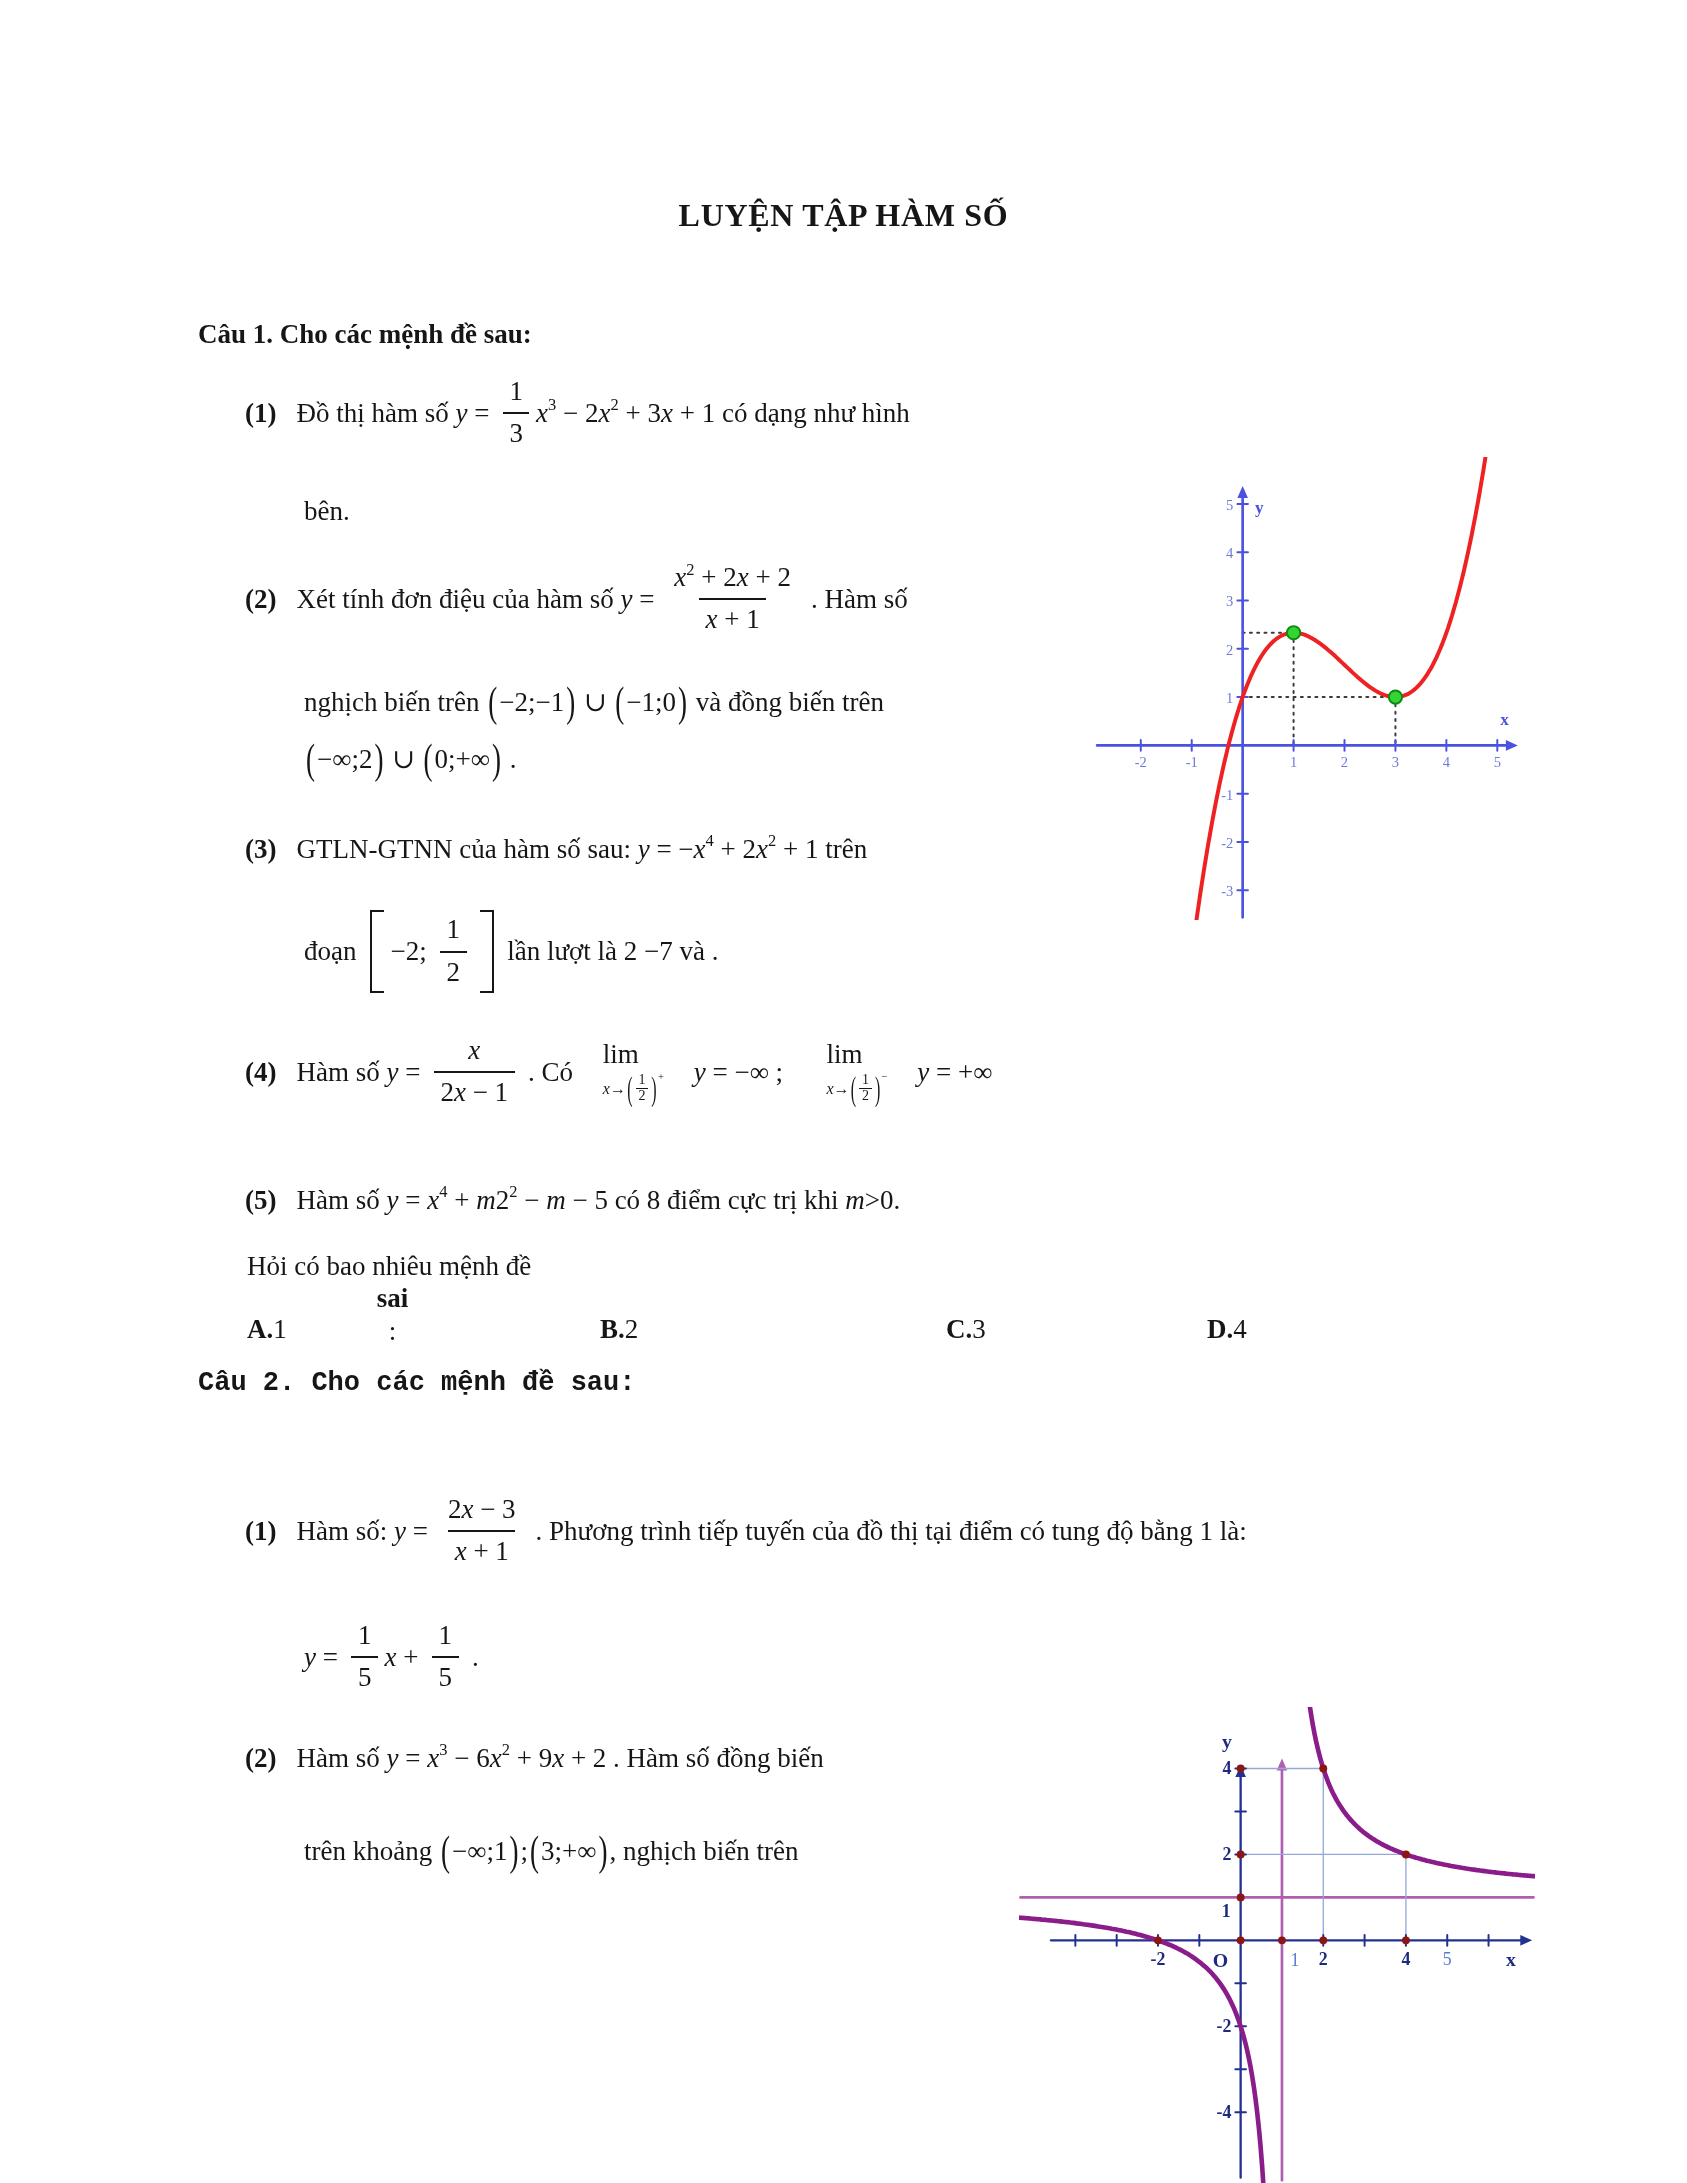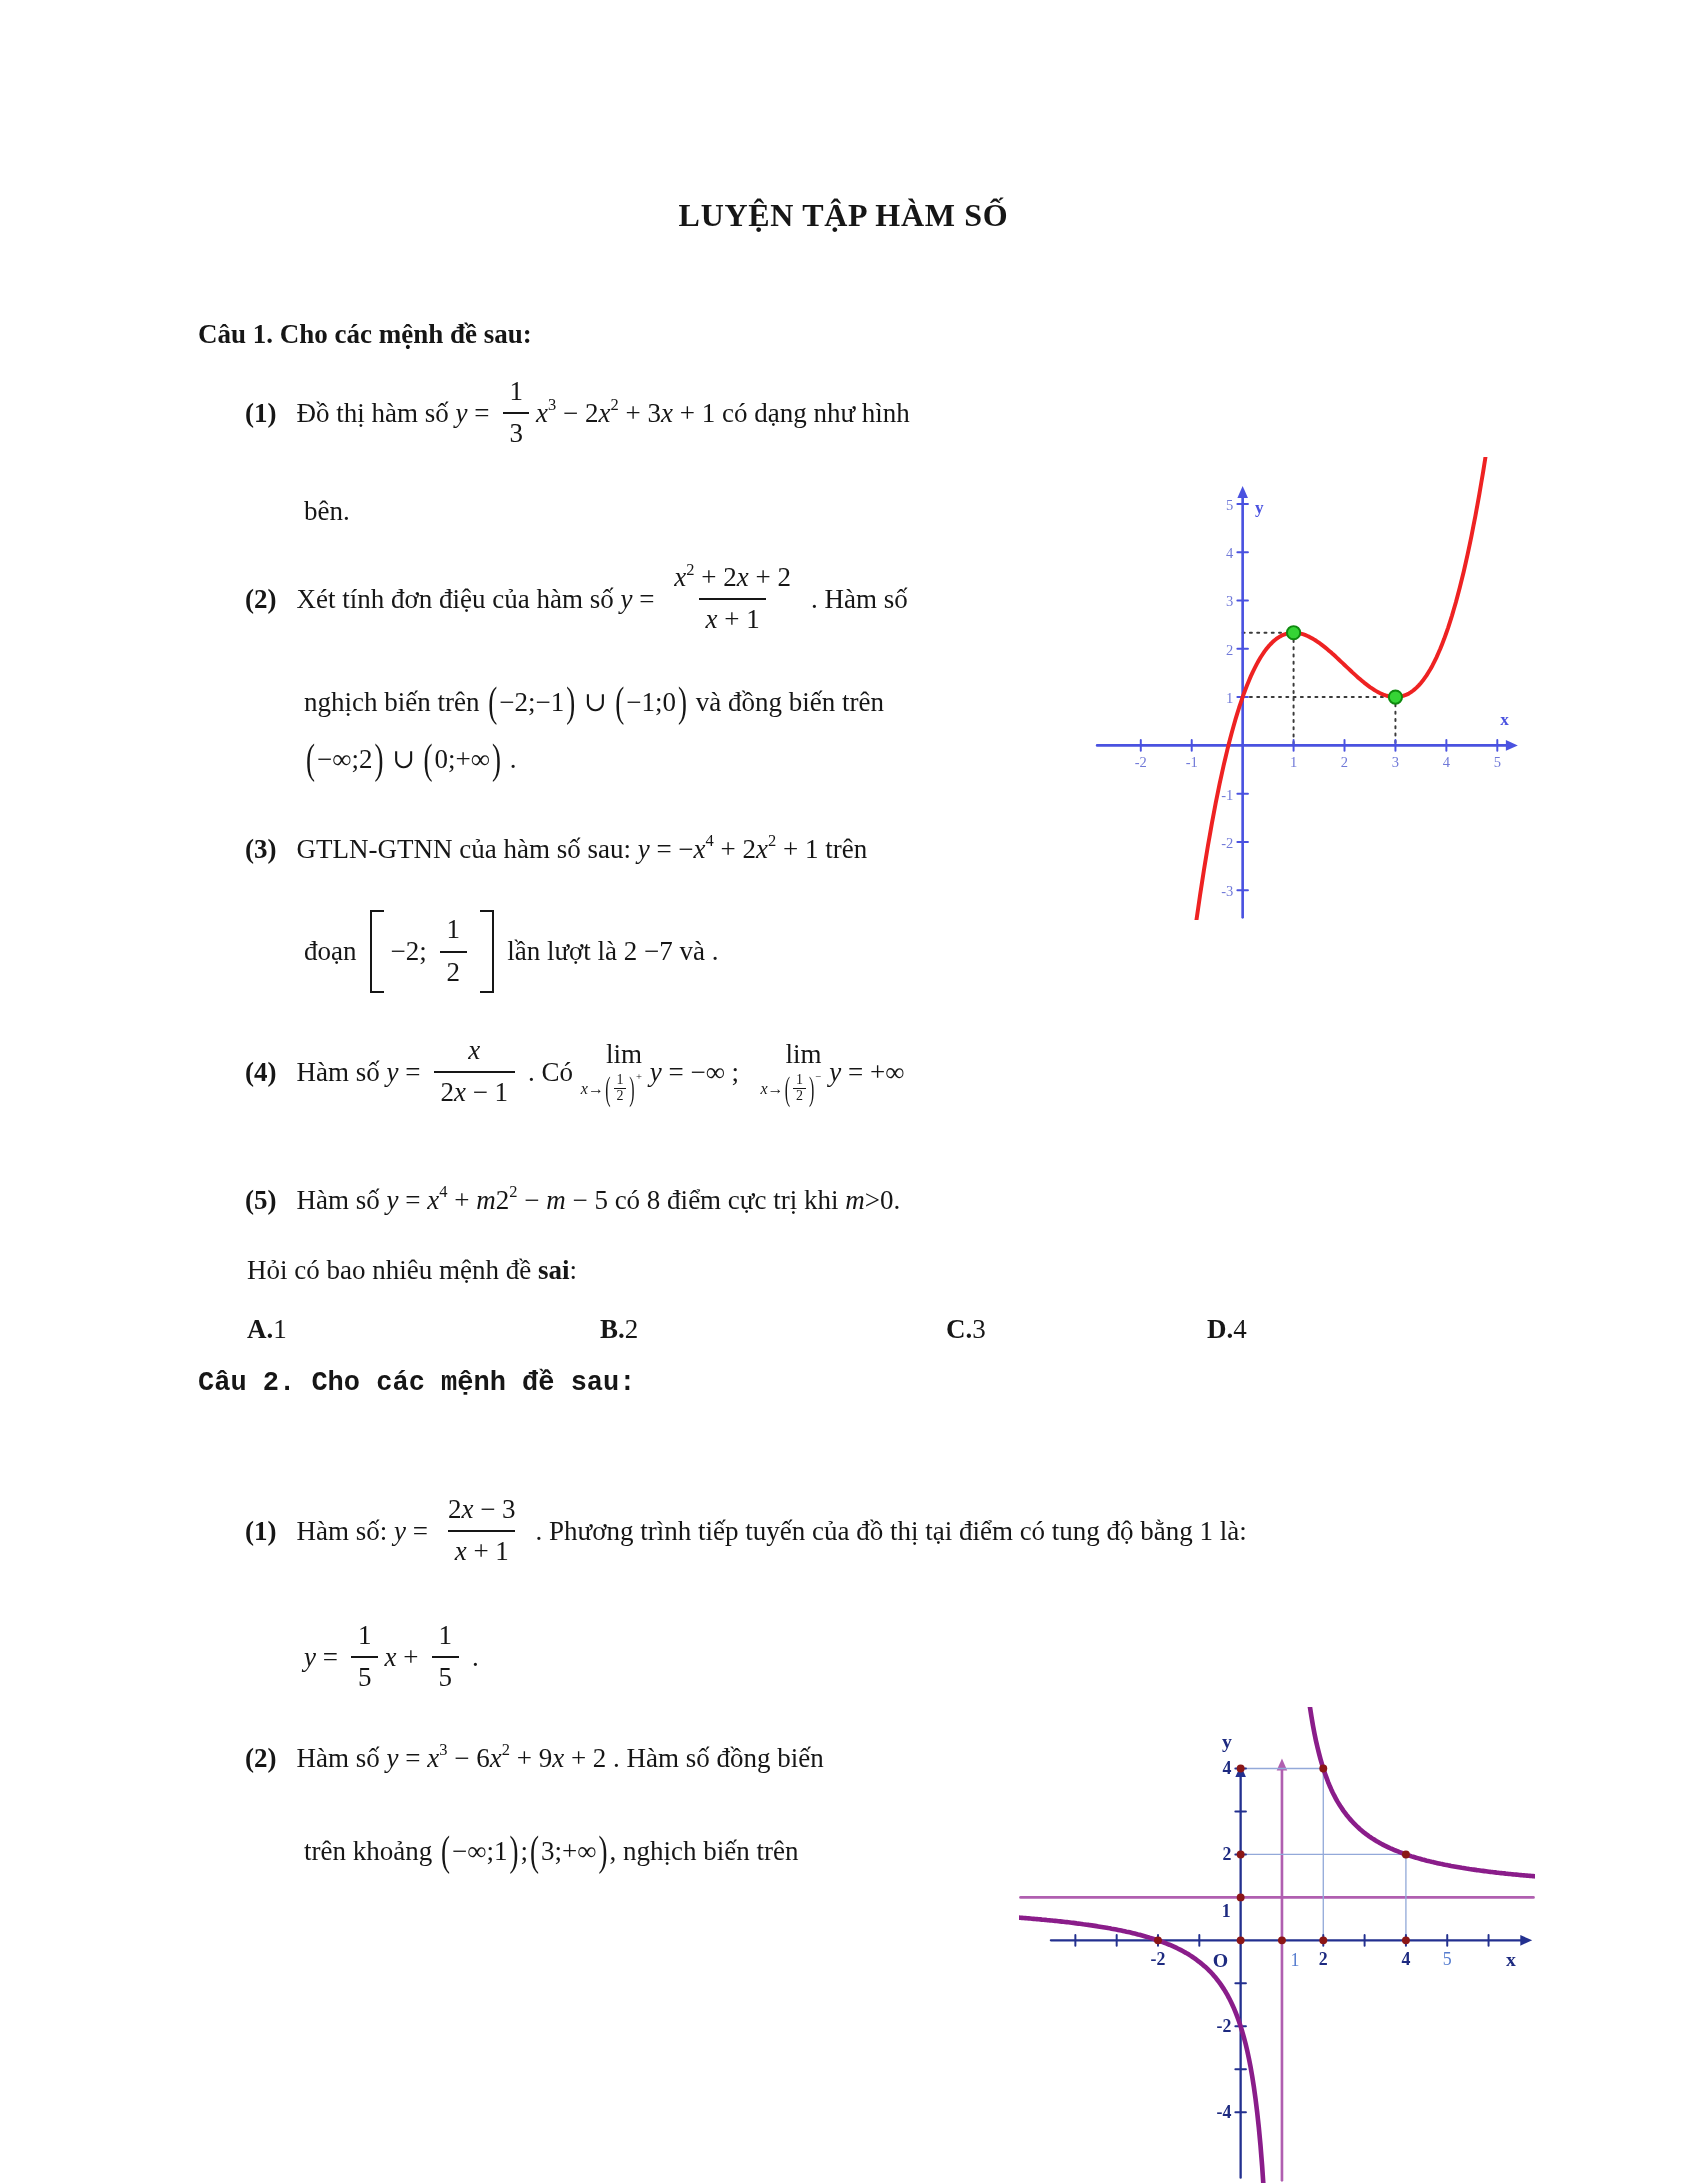--- a/index.html
+++ b/index.html
@@ -23,21 +23,21 @@
   .mnum,.mden{display:flex;align-items:center;justify-content:center;white-space:pre;padding:3.3px 6.6px;line-height:1.25;}
   .mden{border-top:2.6px solid #161616;}
   .mfrac.sm{margin:0 2px;}
   .sm .mnum,.sm .mden{font-size:14px;padding:0 2.6px;line-height:1.05;}
   .sm .mden{border-top-width:1.3px;}
   .bp{display:inline-block;transform:scaleY(1.6);transform-origin:center;margin:0 2px;}
   .sp{display:inline-block;transform:scaleY(2.1);transform-origin:center;margin:0 1.3px;}
   .bracket{width:12px;align-self:stretch;margin:0 6.6px;}
   .lb{border-left:2.6px solid #161616;border-top:2.6px solid #161616;border-bottom:2.6px solid #161616;}
   .rb{border-right:2.6px solid #161616;border-top:2.6px solid #161616;border-bottom:2.6px solid #161616;}
-  .munder{display:inline-flex;flex-direction:column;align-items:flex-end;align-self:center;margin:0 1px;}
+  .munder{display:inline-flex;flex-direction:column;align-items:flex-start;align-self:center;margin:0 23px;}
   .mmain{display:flex;line-height:1;}
   .msub{display:flex;align-items:center;font-size:16px;margin-top:5.3px;white-space:pre;}
   .msub .msup{font-size:10.6px;top:-10.6px;}
   .opt{position:absolute;white-space:pre;}
   .chart{position:absolute;}
   svg{display:block;}
 </style>
 </head>
 <body>
 
@@ -96,21 +96,21 @@
     <span>Hàm số </span>
     <span class="math"><span class="mit">y</span><span> = </span><span class="mfrac"><span class="mnum"><span class="mit">x</span></span><span class="mden"><span>2</span><span class="mit">x</span><span> − 1</span></span></span><span> . Có </span><span class="munder"><span class="mmain"><span>lim</span></span><span class="msub"><span class="mit">x</span><span>→</span><span class=" sp">(</span><span class="mfrac sm"><span class="mnum"><span>1</span></span><span class="mden"><span>2</span></span></span><span class=" sp">)</span><span class="msup">+</span></span></span><span> </span><span class="mit">y</span><span> = −∞ ;   </span><span class="munder"><span class="mmain"><span>lim</span></span><span class="msub"><span class="mit">x</span><span>→</span><span class=" sp">(</span><span class="mfrac sm"><span class="mnum"><span>1</span></span><span class="mden"><span>2</span></span></span><span class=" sp">)</span><span class="msup">−</span></span></span><span> </span><span class="mit">y</span><span> = +∞</span></span>
   </div>
 
   <div class="row" style="top:1177px;left:245px;height:46px;">
     <span class="marker">(5)</span>
     <span>Hàm số </span>
     <span class="math"><span class="mit">y</span><span> = </span><span class="mit">x</span><span class="msup">4</span><span> + </span><span class="mit">m</span><span>2</span><span class="msup">2</span><span> − </span><span class="mit">m</span><span> − 5</span><span> có 8 điểm cực trị khi </span><span class="mit">m</span><span>&gt;0.</span></span>
   </div>
 
-  <div class="row" style="top:1250px;left:247px;height:40px;">
+  <div class="row" style="top:1250px;left:247px;height:40px;flex-direction:column;">
     <span>Hỏi có bao nhiêu mệnh đề </span>
     <span class="bld">sai</span>
     <span>:</span>
   </div>
 
   <div class="row" style="top:1309px;left:0;width:1687px;height:40px;">
     <span class="opt" style="left:247px;"><span class="bld">A.</span><span>1</span></span>
     <span class="opt" style="left:600px;"><span class="bld">B.</span><span>2</span></span>
     <span class="opt" style="left:946px;"><span class="bld">C.</span><span>3</span></span>
     <span class="opt" style="left:1207px;"><span class="bld">D.</span><span>4</span></span>

